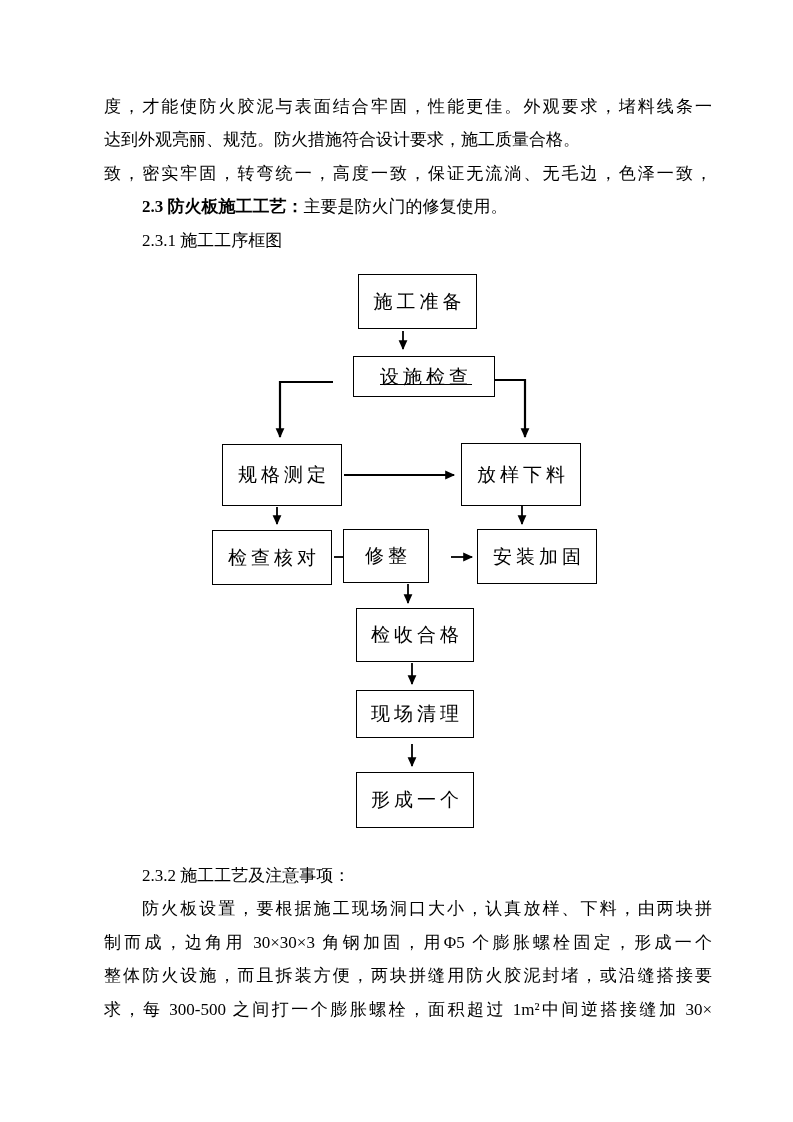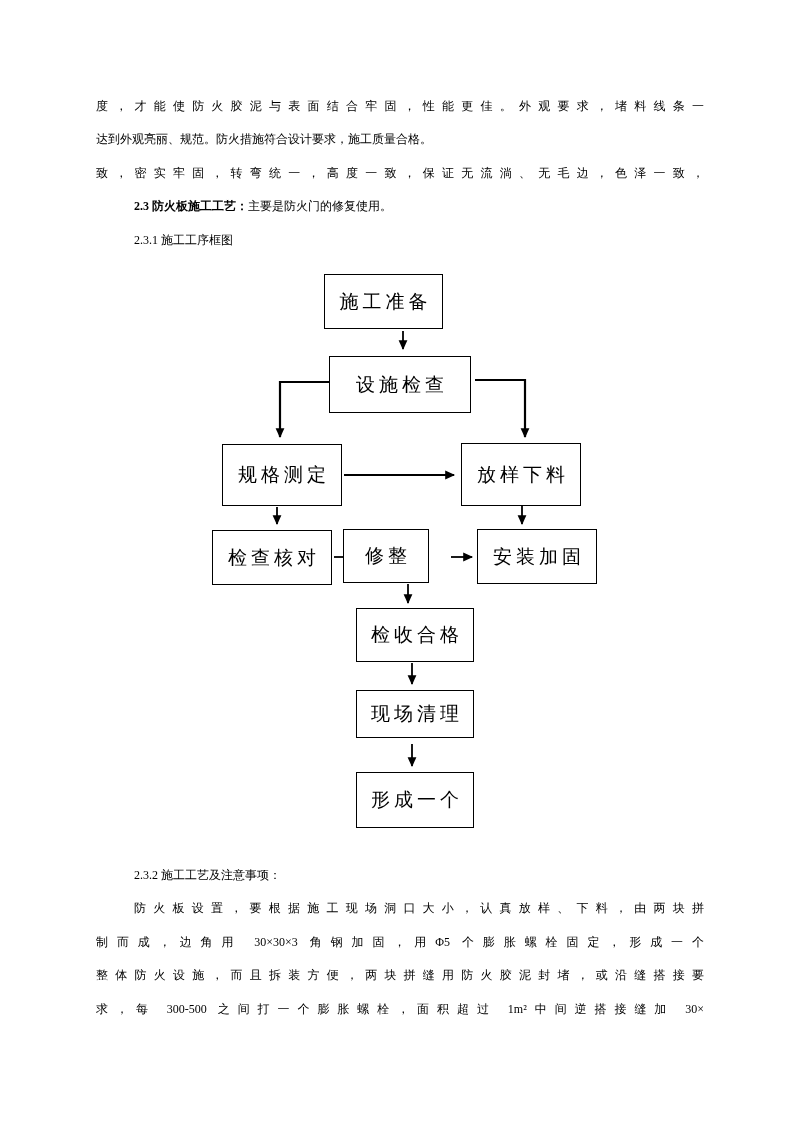--- a/index.html
+++ b/index.html
@@ -11,23 +11,23 @@
     position: relative;
     width: 793px;
     height: 1122px;
     background: #ffffff;
     overflow: hidden;
     font-family: "Liberation Serif", "DejaVu Serif", serif;
     color: #000000;
   }
   .textcol {
     position: absolute;
-    left: 96px;
+    left: 104px;
     width: 608px;
-    font-size: 12px;
+    font-size: 17px;
     line-height: 33.4px;
   }
   .line {
     height: 33.4px;
     overflow: hidden;
     text-align: justify;
     text-align-last: justify;
     letter-spacing: 0;
     white-space: nowrap;
   }
@@ -101,22 +101,22 @@
     <line x1="344" y1="475" x2="454" y2="475" marker-end="url(#arr)"></line>
     <line x1="277" y1="507" x2="277" y2="524" marker-end="url(#arr)"></line>
     <line x1="522" y1="506" x2="522" y2="524" marker-end="url(#arr)"></line>
     <line x1="334" y1="557" x2="358" y2="557" marker-end="url(#arr)"></line>
     <line x1="451" y1="557" x2="472" y2="557" marker-end="url(#arr)"></line>
     <line x1="408" y1="584" x2="408" y2="603" marker-end="url(#arr)"></line>
     <line x1="412" y1="663" x2="412" y2="684" marker-end="url(#arr)"></line>
     <line x1="412" y1="744" x2="412" y2="766" marker-end="url(#arr)"></line>
   </svg>
 
-  <div class="flow-node" style="left:324px; top:274px; width:119px; height:55px;font-family:Liberation Mono, monospace;">施工准备</div>
-  <div class="flow-node" style="left:329px; top:356px; width:142px; height:57px;">设施检查</div>
+  <div class="flow-node" style="left:358px; top:274px; width:119px; height:55px;font-family:Liberation Mono, monospace;">施工准备</div>
+  <div class="flow-node" style="left:353px; top:356px; width:142px; height:41px;text-decoration:underline;">设施检查</div>
   <div class="flow-node" style="left:222px; top:444px; width:120px; height:62px;">规格测定</div>
   <div class="flow-node" style="left:461px; top:443px; width:120px; height:63px;">放样下料</div>
   <div class="flow-node" style="left:212px; top:530px; width:120px; height:55px;">检查核对</div>
   <div class="flow-node" style="left:343px; top:529px; width:86px; height:54px;">修整</div>
   <div class="flow-node" style="left:477px; top:529px; width:120px; height:55px;">安装加固</div>
   <div class="flow-node" style="left:356px; top:608px; width:118px; height:54px;">检收合格</div>
   <div class="flow-node" style="left:356px; top:690px; width:118px; height:48px;">现场清理</div>
   <div class="flow-node" style="left:356px; top:772px; width:118px; height:56px;">形成一个</div>
 
   <div class="textcol" style="top: 859px;">

